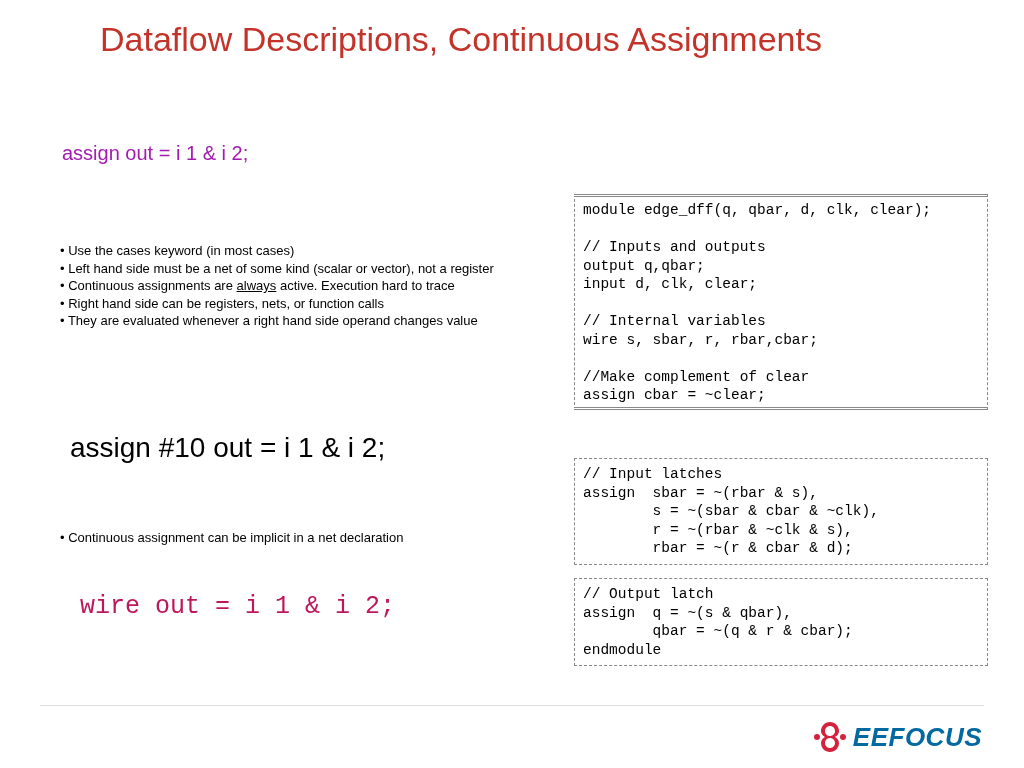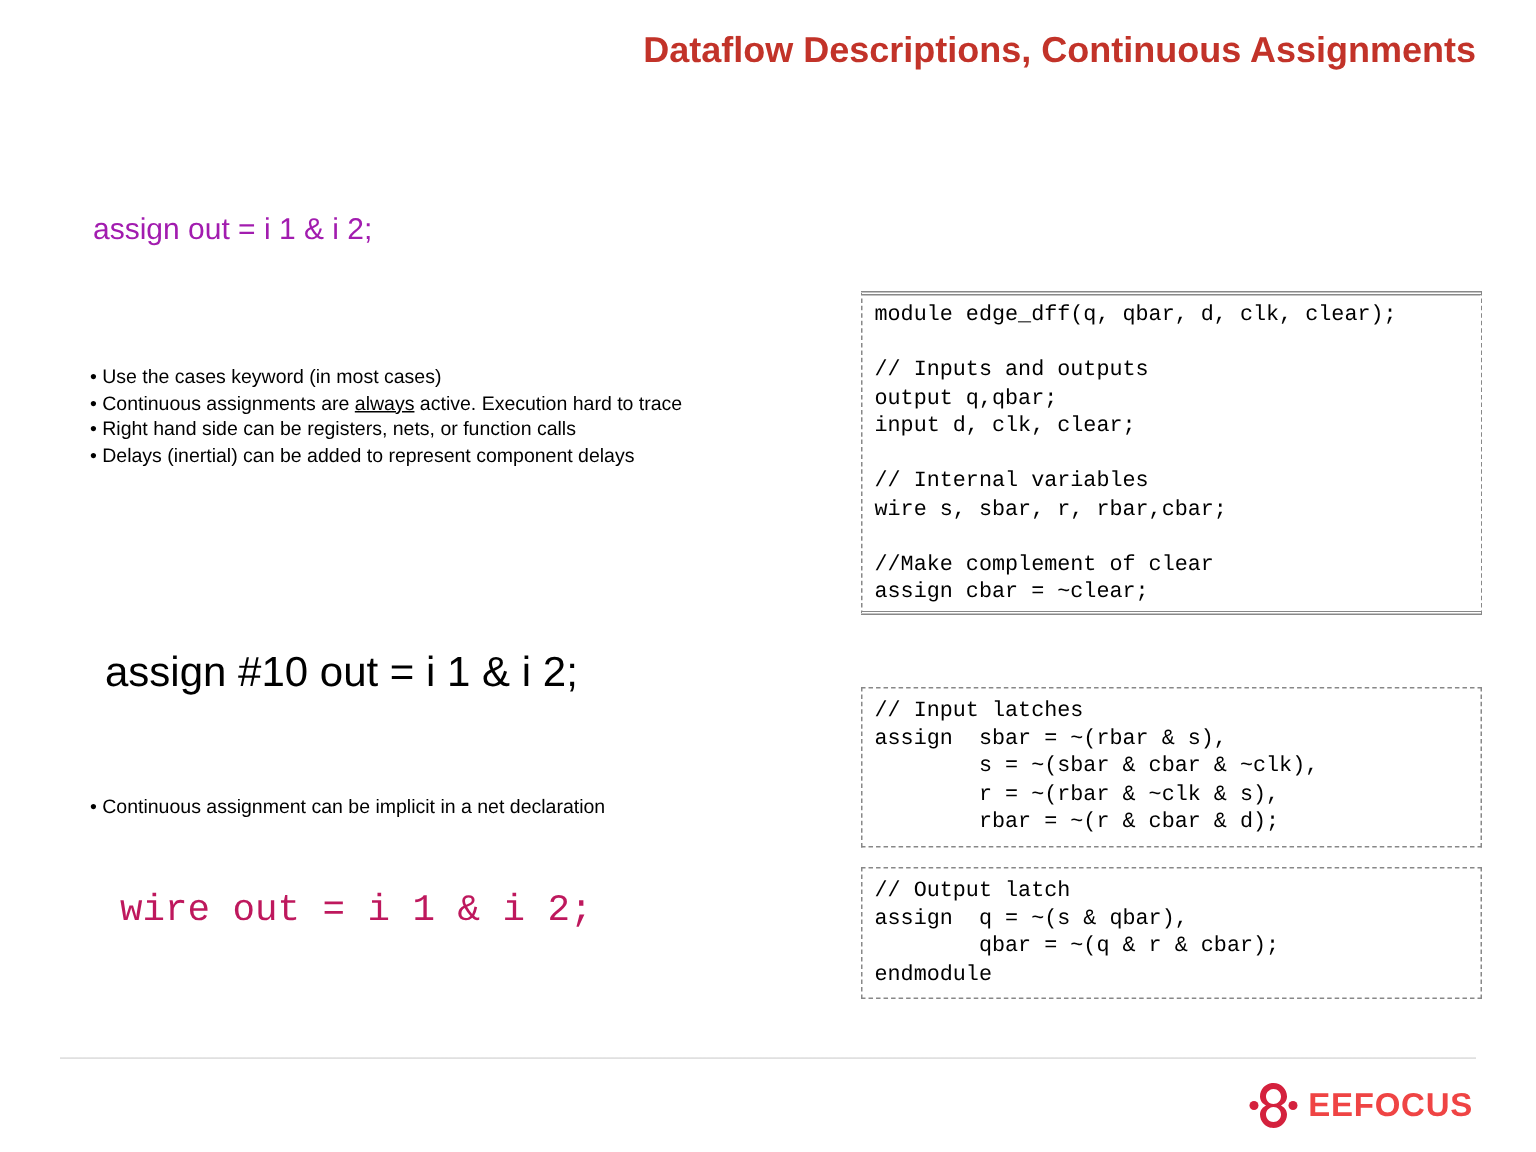--- a/index.html
+++ b/index.html
@@ -11,23 +11,22 @@
     background: #ffffff;
     position: relative;
     overflow: hidden;
   }
   .title {
     position: absolute;
     top: 20px;
     left: 100px;
     right: 40px;
     color: #c23329;
-    font-size: 24px;
-    font-weight: 700;
-    text-align: right;
+    font-size: 34px;
+    font-weight: 400;
   }
   .assign1 {
     position: absolute;
     top: 142px;
     left: 62px;
     font-size: 20px;
     color: #a21caf;
   }
   .bullets1 {
     position: absolute;
@@ -102,39 +101,41 @@
   }
   .logo {
     position: absolute;
     right: 42px;
     bottom: 14px;
     display: flex;
     align-items: center;
     gap: 6px;
   }
   .logo-text {
-    font-size: 22px;
+    font-size: 26px;
     font-weight: 800;
     letter-spacing: 0.5px;
-    color: #ef4444;
+    color: #0369a1;
+    font-style: italic;
   }
   .logo-icon svg { display: block; }
 </style>
 </head>
 <body>
 
 <div class="title">Dataflow Descriptions, Continuous Assignments</div>
 
 <div class="assign1">assign out = i 1 &amp; i 2;</div>
 
 <div class="bullets1">
   <div>• Use the cases keyword (in most cases)</div>
+  <div>• Left hand side must be a net of some kind (scalar or vector), not a register</div>
   <div><span>• Continuous assignments are </span><span class="u">always</span><span> active. Execution hard to trace</span></div>
   <div>• Right hand side can be registers, nets, or function calls</div>
-  <div>• Delays (inertial) can be added to represent component delays</div>
+  <div>• They are evaluated whenever a right hand side operand changes value</div>
 </div>
 
 <div class="assign2">assign #10 out = i 1 &amp; i 2;</div>
 
 <div class="bullets2">
   <div>• Continuous assignment can be implicit in a net declaration</div>
 </div>
 
 <div class="assign3">wire out = i 1 &amp; i 2;</div>
 

